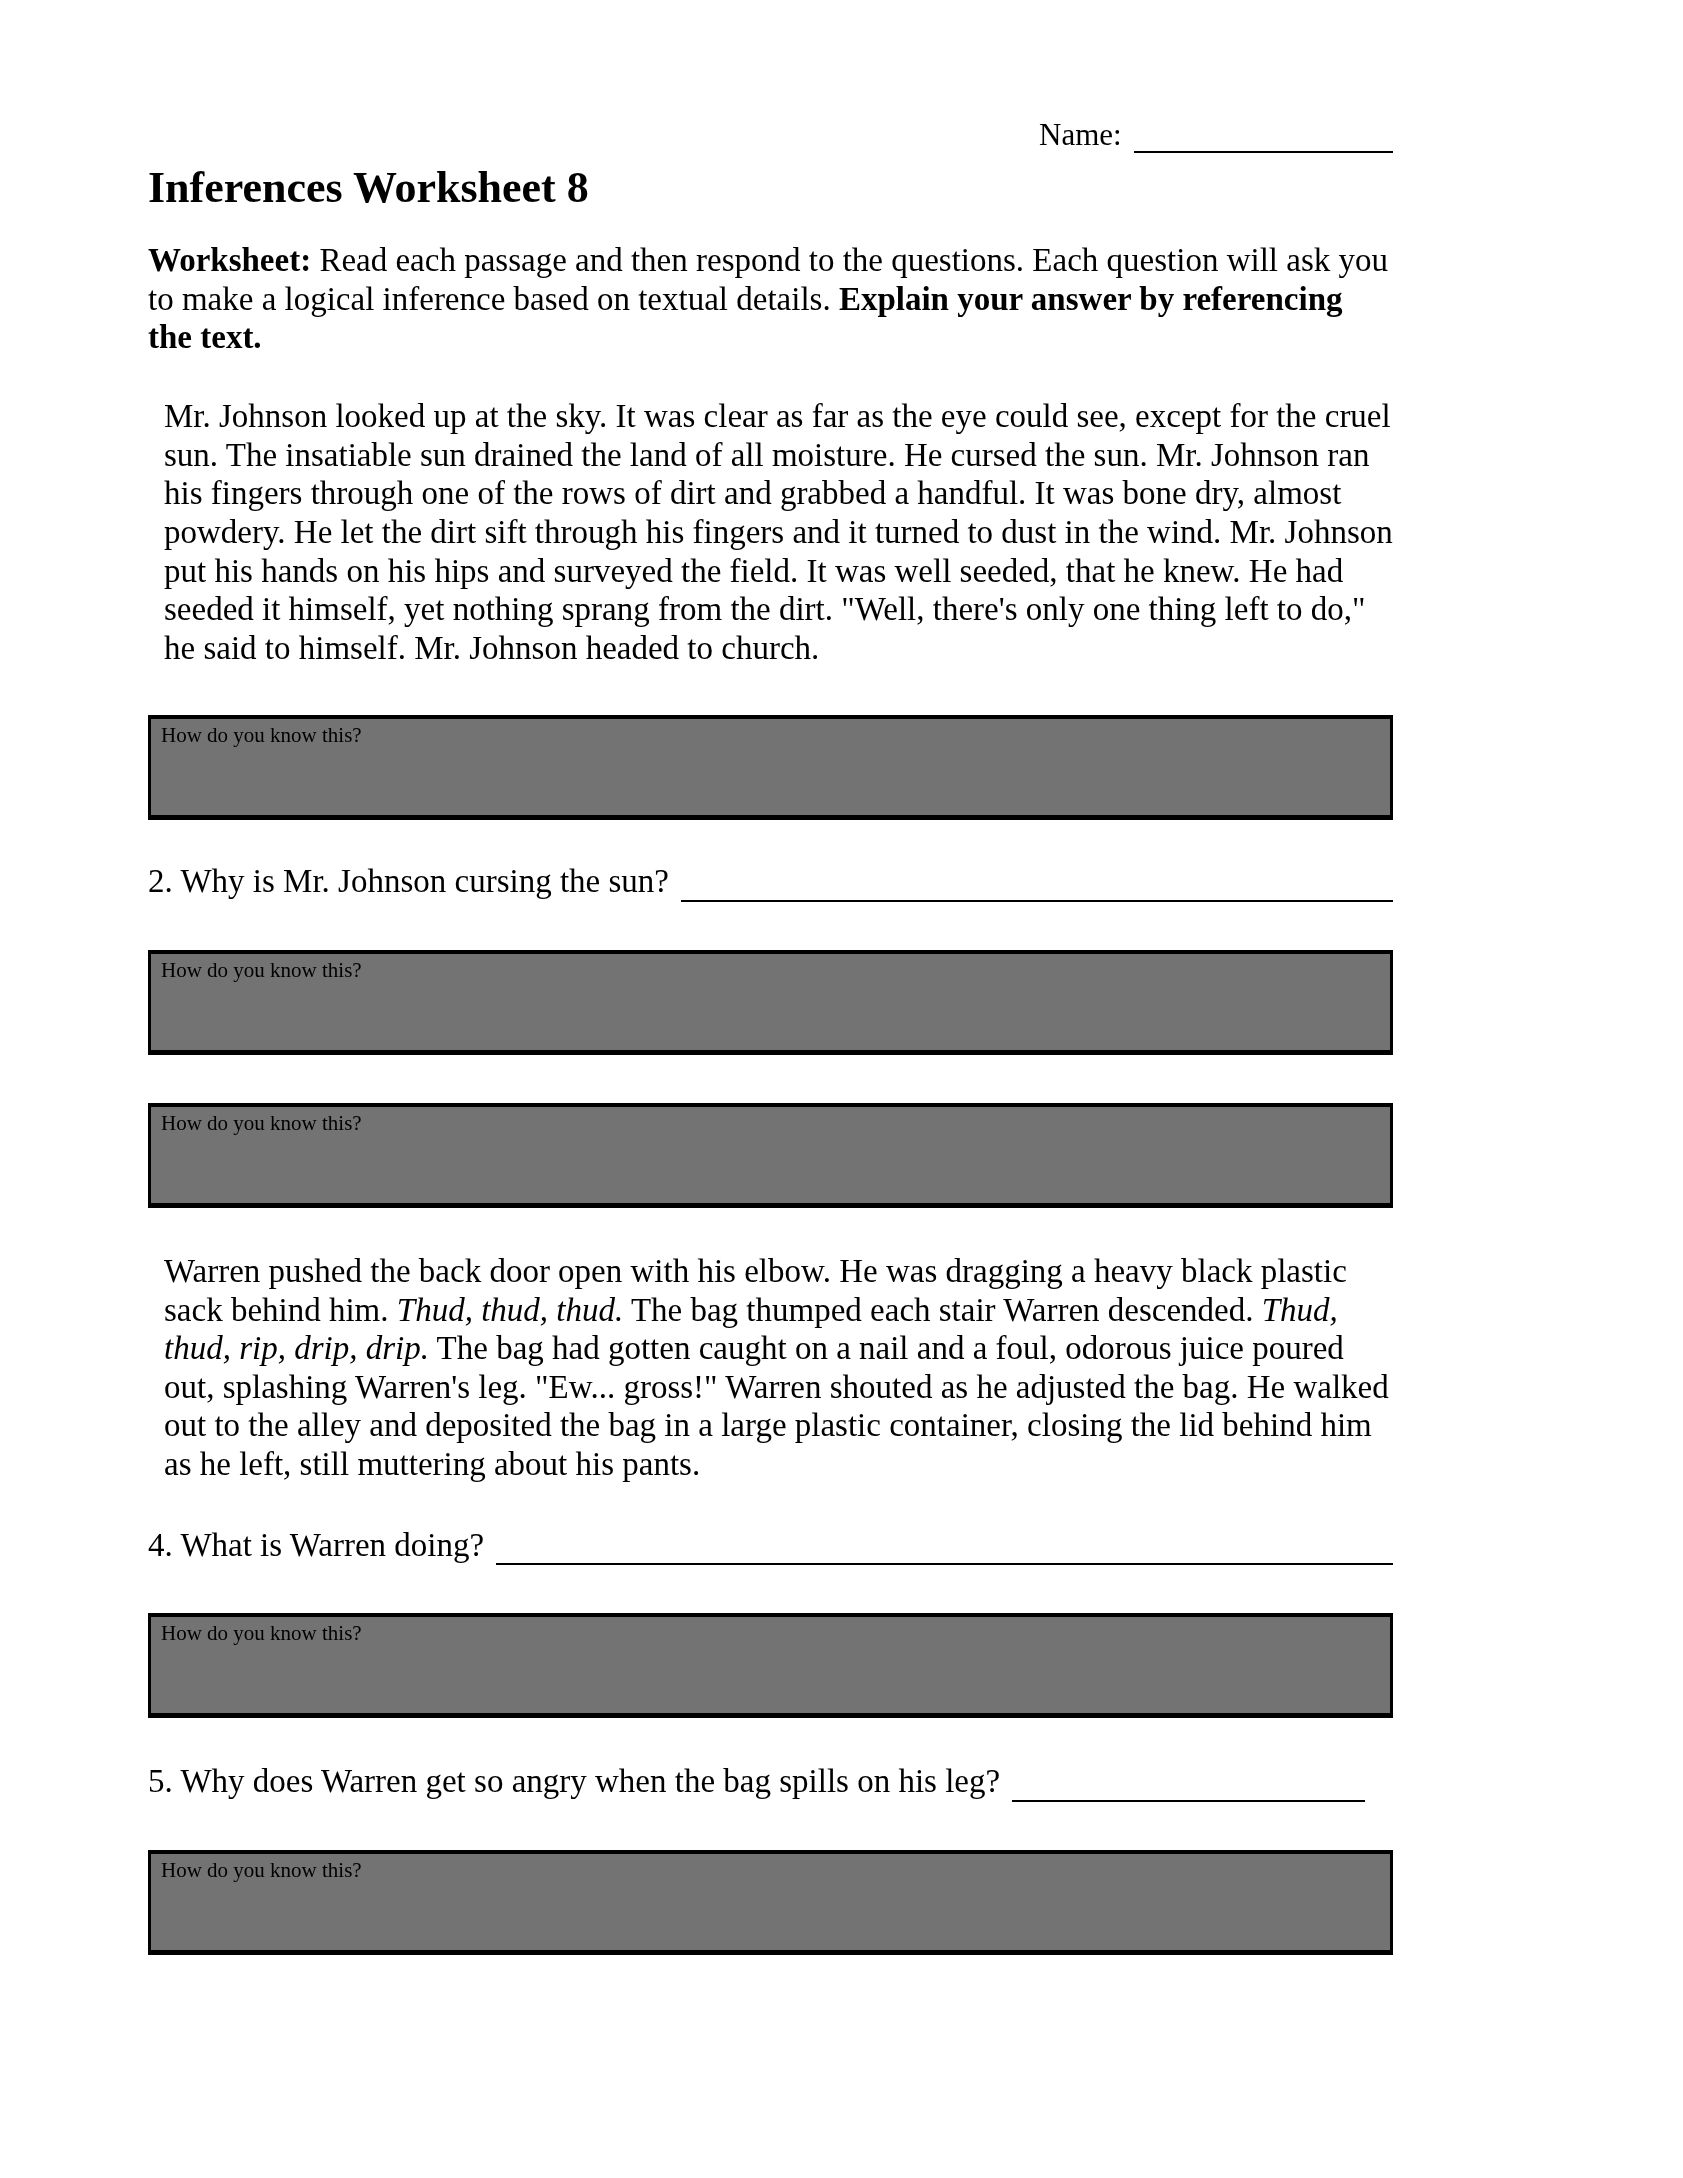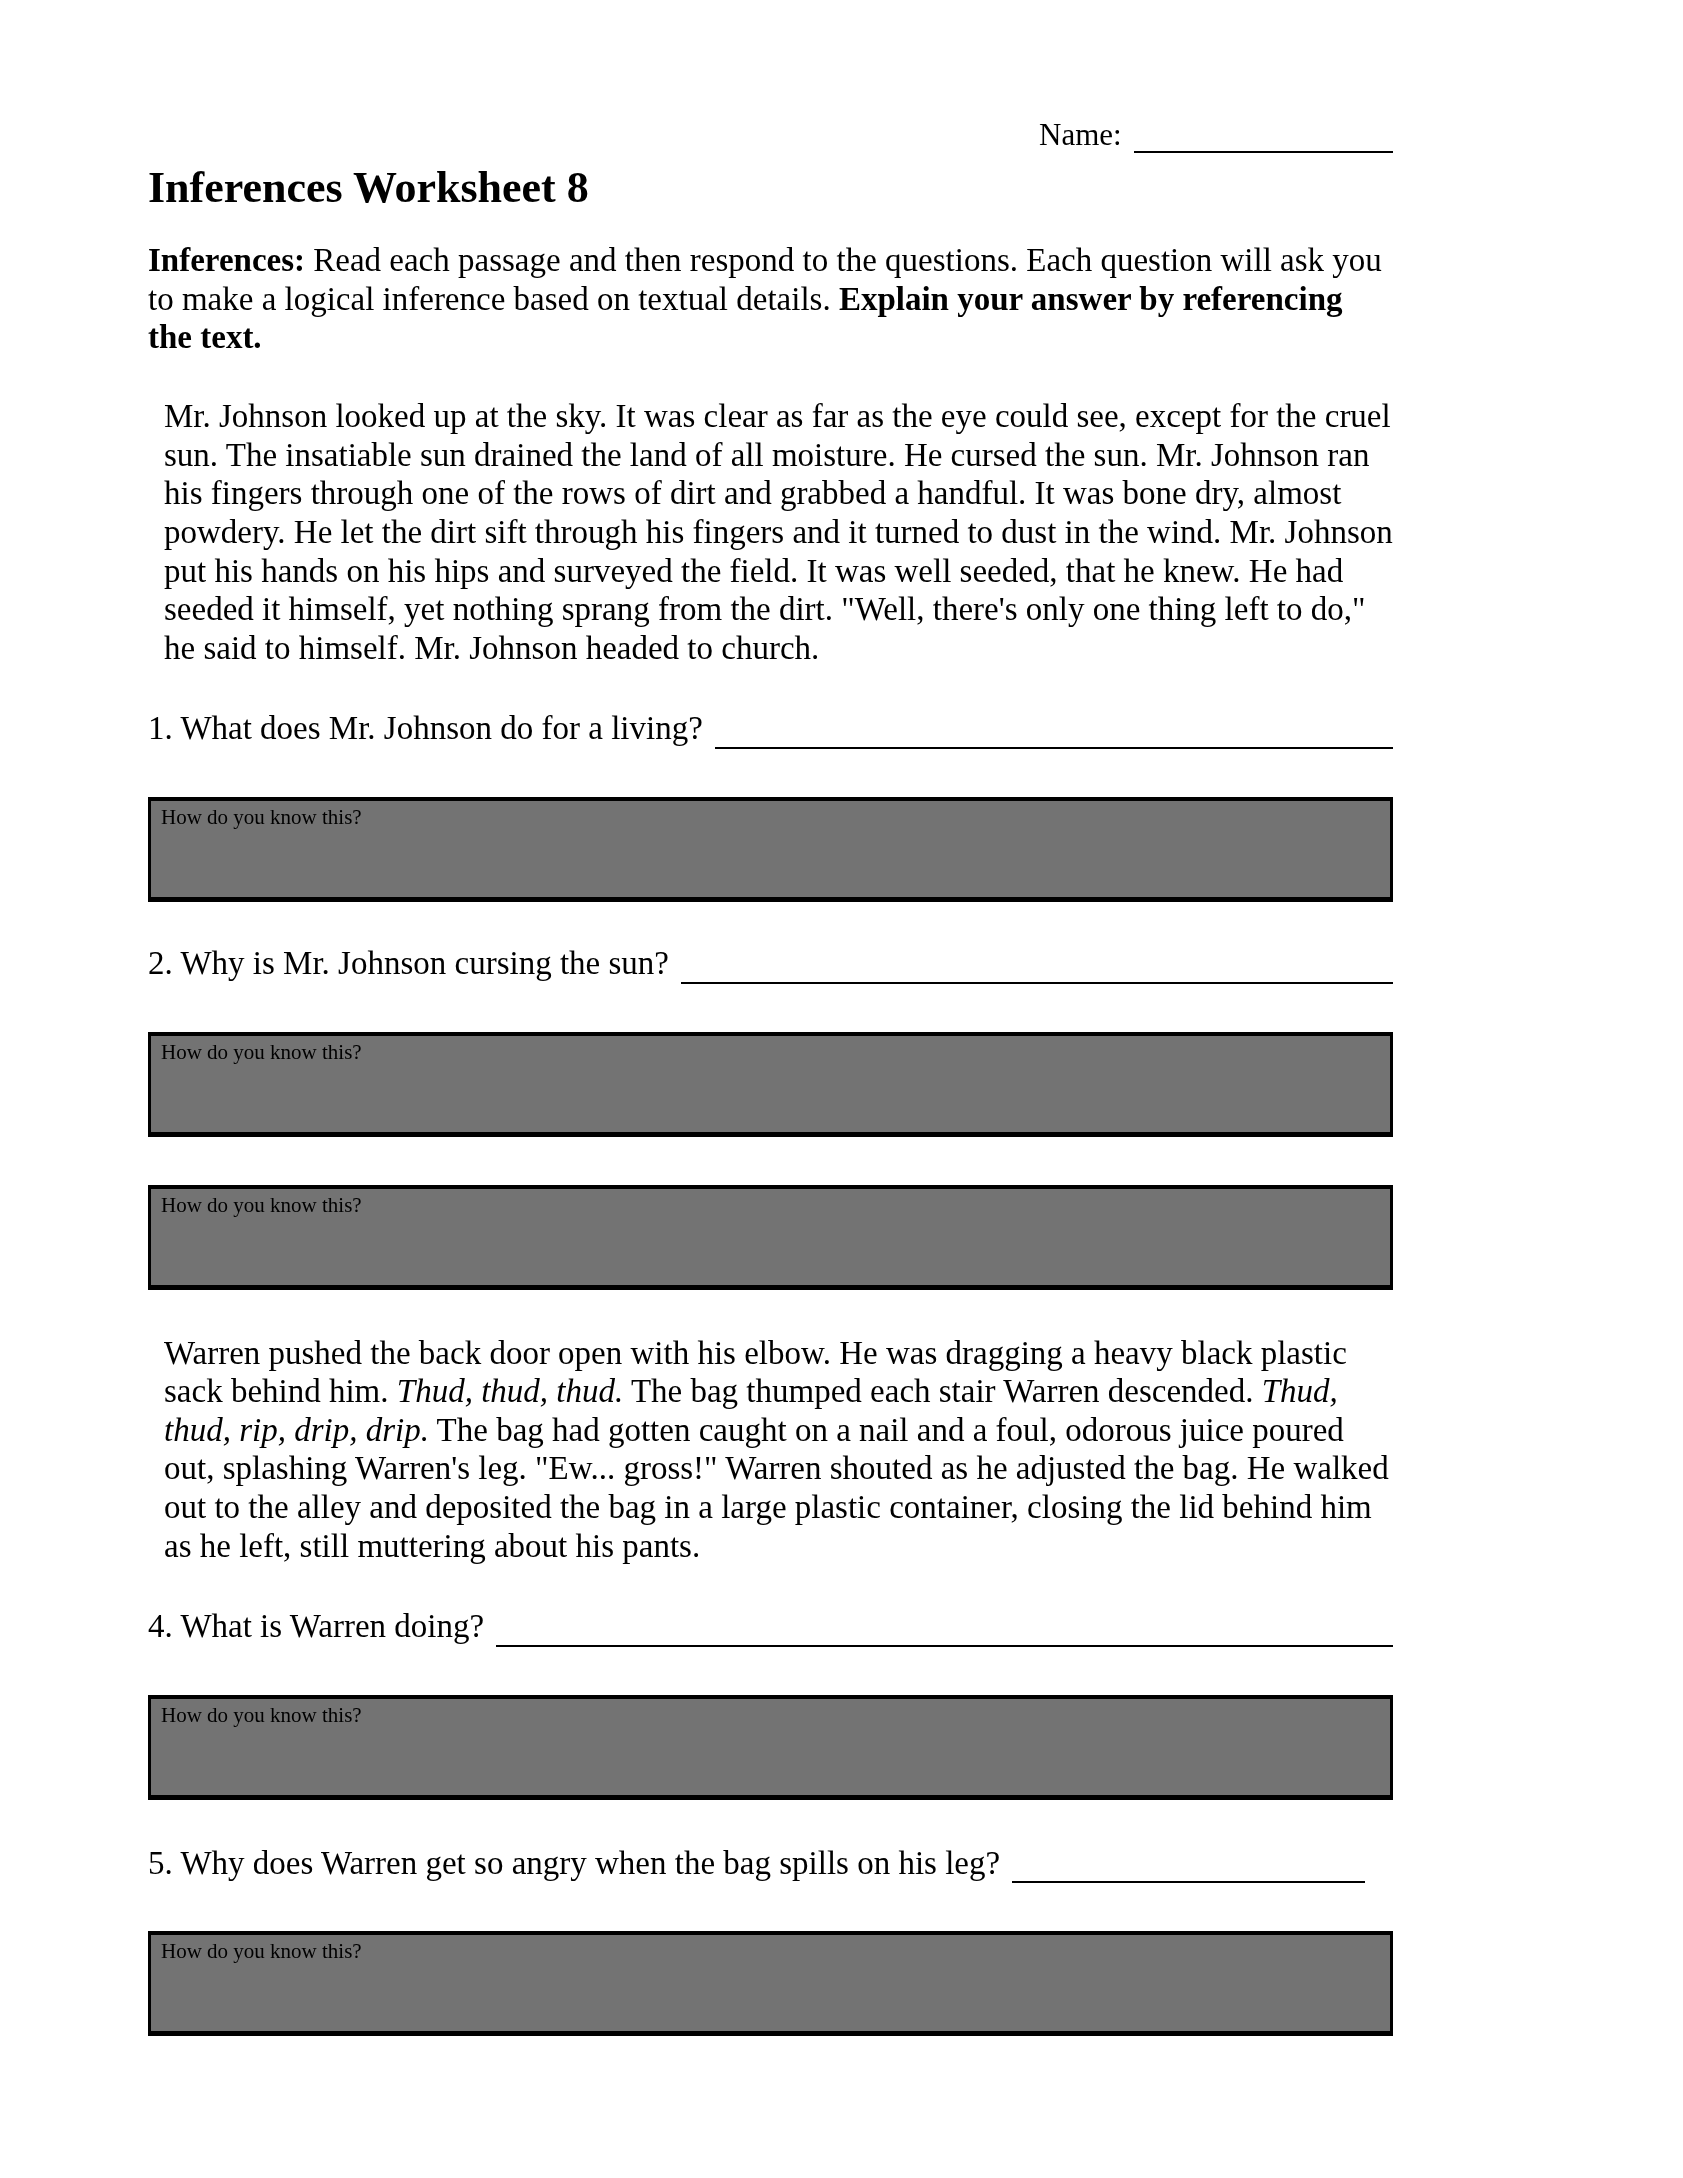--- a/index.html
+++ b/index.html
@@ -85,28 +85,24 @@
 
 <div class="page">
 
   <div class="name-row">
     <span class="name-label">Name:</span>
     <span class="name-line"></span>
   </div>
 
   <h1 class="title">Inferences Worksheet 8</h1>
 
-  <p class="directions"><span class="b">Inferences:</span><span> Read each passage and then respond to the questions. Each question will ask you to make a logical inference based on textual details. </span><span class="b">Explain your answer by referencing the text.</span></p>
+  <p class="directions"><span class="b">Worksheet:</span><span> Read each passage and then respond to the questions. Each question will ask you to make a logical inference based on textual details. </span><span class="b">Explain your answer by referencing the text.</span></p>
 
   <p class="passage">Mr. Johnson looked up at the sky. It was clear as far as the eye could see, except for the cruel sun. The insatiable sun drained the land of all moisture. He cursed the sun. Mr. Johnson ran his fingers through one of the rows of dirt and grabbed a handful. It was bone dry, almost powdery. He let the dirt sift through his fingers and it turned to dust in the wind. Mr. Johnson put his hands on his hips and surveyed the field. It was well seeded, that he knew. He had seeded it himself, yet nothing sprang from the dirt. "Well, there's only one thing left to do," he said to himself. Mr. Johnson headed to church.</p>
 
-  <div class="q-row">
-    <span class="q-text">1. What does Mr. Johnson do for a living?</span>
-    <span class="q-line"></span>
-  </div>
   <div class="answer-box">
     <div class="box-label">How do you know this?</div>
   </div>
 
   <div class="q-row">
     <span class="q-text">2. Why is Mr. Johnson cursing the sun?</span>
     <span class="q-line"></span>
   </div>
   <div class="answer-box">
     <div class="box-label">How do you know this?</div>

